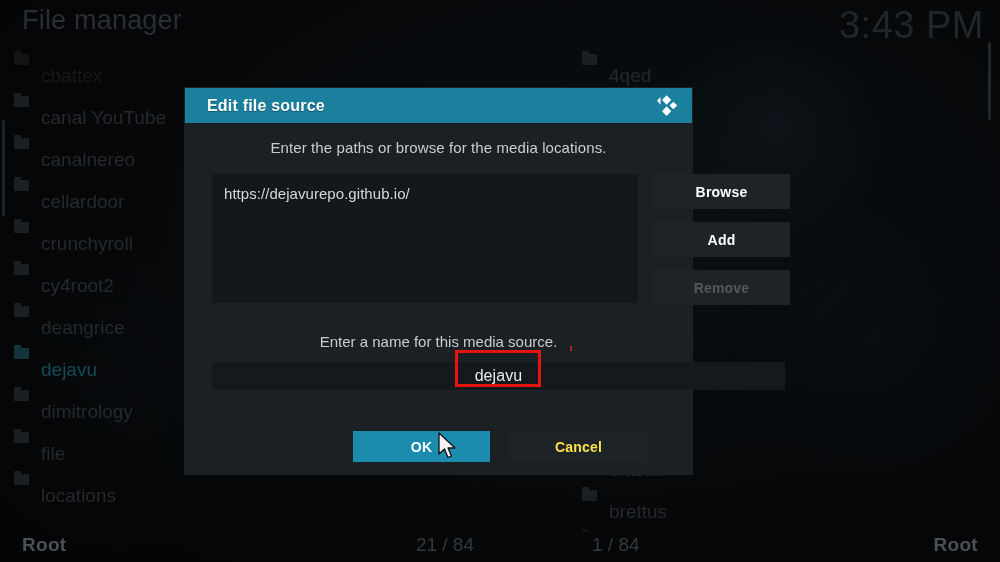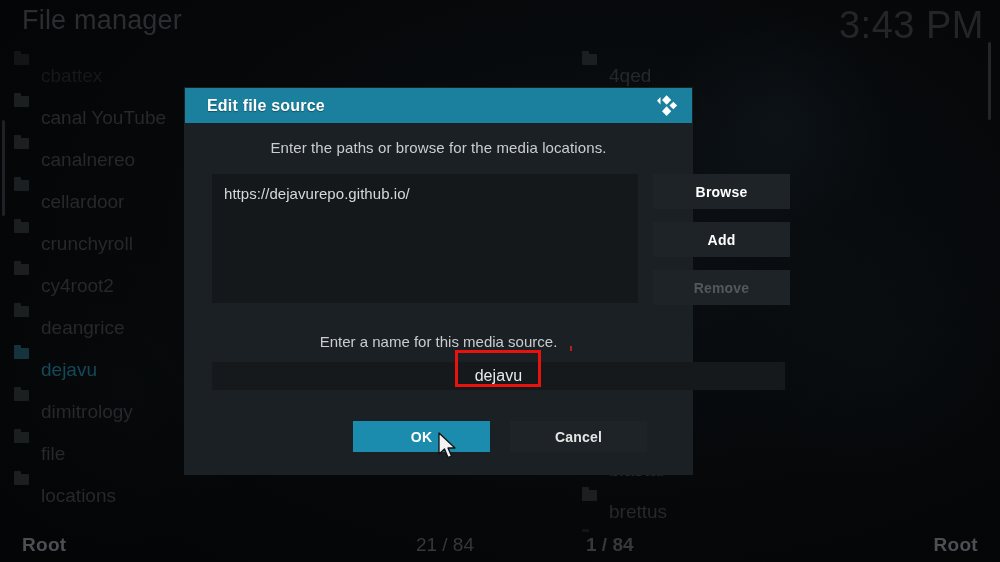--- a/index.html
+++ b/index.html
@@ -60,21 +60,21 @@
 
   
   .footer{
     position:absolute;bottom:4px;height:26px;display:flex;align-items:center;
     box-sizing:border-box;
   }
   .footer.left{left:0;width:500px;padding:0 26px 0 22px;}
   .footer.right{left:500px;width:500px;padding:0 22px 0 80px;}
   .f-root{font-size:19px;color:#4c5054;font-weight:bold;letter-spacing:.3px;}
   .f-count{font-size:19px;color:#35393c;font-weight:300;margin-left:auto;}
-  .footer.right .f-count{margin-left:6px;font-weight:bold;}
+  .footer.right .f-count{margin-left:12px;}
   .footer.right .f-root{margin-left:auto;}
 
   
   .sbar{position:absolute;width:3px;border-radius:2px;background:#1e2226;}
   .sbar.l{left:2px;top:120px;height:96px;}
   .sbar.r{left:988px;top:42px;height:78px;background:#232729;}
 
   
   .dlg{
     position:absolute;left:185px;top:88px;width:507px;height:386px;
@@ -125,28 +125,28 @@
   }
   .name-val{font-size:16px;color:#e7eaec;font-weight:300;letter-spacing:.1px;}
   .red-mark{
     position:absolute;left:270px;top:-12px;width:86px;height:37px;
     border:3px solid #e8120e;box-sizing:border-box;pointer-events:none;
   }
   .red-dot{
     position:absolute;left:385px;top:-16px;width:2px;height:5px;background:#b5211c;
   }
 
-  .dlg-actions{position:relative;margin-top:31px;height:31px;padding-left:12px;}
+  .dlg-actions{position:relative;margin-top:41px;height:31px;padding-left:12px;}
   .abtn{
     position:absolute;height:31px;width:137px;
     display:flex;align-items:center;justify-content:center;
     font-size:14px;font-weight:bold;letter-spacing:.2px;
   }
   .abtn.ok{left:168px;background:#1b8cae;color:#ffffff;}
-  .abtn.cancel{left:325px;background:#1e2327;color:#e5e5e5;}
+  .abtn.cancel{left:325px;background:#1e2327;color:#fde047;}
 
   
   .cursor{position:absolute;left:438px;top:432px;width:22px;height:30px;}
 </style>
 </head>
 <body>
 
 <div id="app">
 
   <div class="bg"></div>

